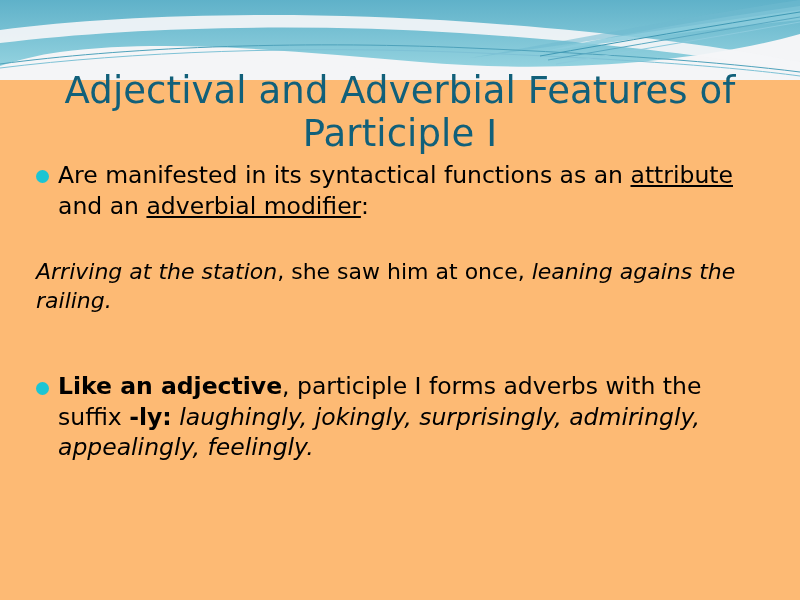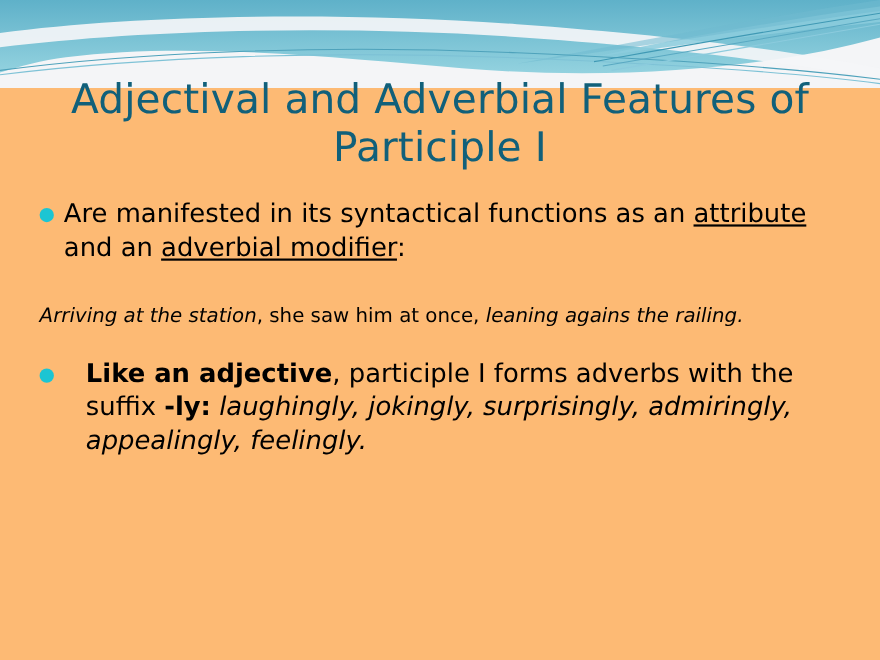--- a/index.html
+++ b/index.html
@@ -46,21 +46,21 @@
     font-size: 37px;
     line-height: 1.16;
     font-weight: 400;
     letter-spacing: 0.1px;
     font-family: "DejaVu Sans", sans-serif;
   }
 
   
   .body-block {
     position: absolute;
-    top: 179px;
+    top: 160px;
     left: 36px;
     width: 736px;
     color: #000000;
     font-size: 23.5px;
     line-height: 1.30;
     font-family: "DejaVu Sans", sans-serif;
   }
 
   .bullet-row {
     display: flex;
@@ -75,30 +75,29 @@
     margin-top: 10px;
     margin-right: 9px;
   }
   .bullet-text {
     flex: 1 1 auto;
   }
 
   .example-para {
     margin-top: 36px;
     font-style: italic;
-    font-size: 18px;
+    font-size: 22px;
     line-height: 1.32;
   }
   .example-para .plain {
     font-style: normal;
   }
 
   .second-bullet {
-    margin-top: 24px;
-    gap: 20px;
+    margin-top: 56px;
   }
   .second-bullet .bullet-dot {
     margin-top: 11px;
   }
 
   .b { font-weight: bold; }
   .i { font-style: italic; }
   .u { text-decoration: underline; }
 </style>
 </head>

